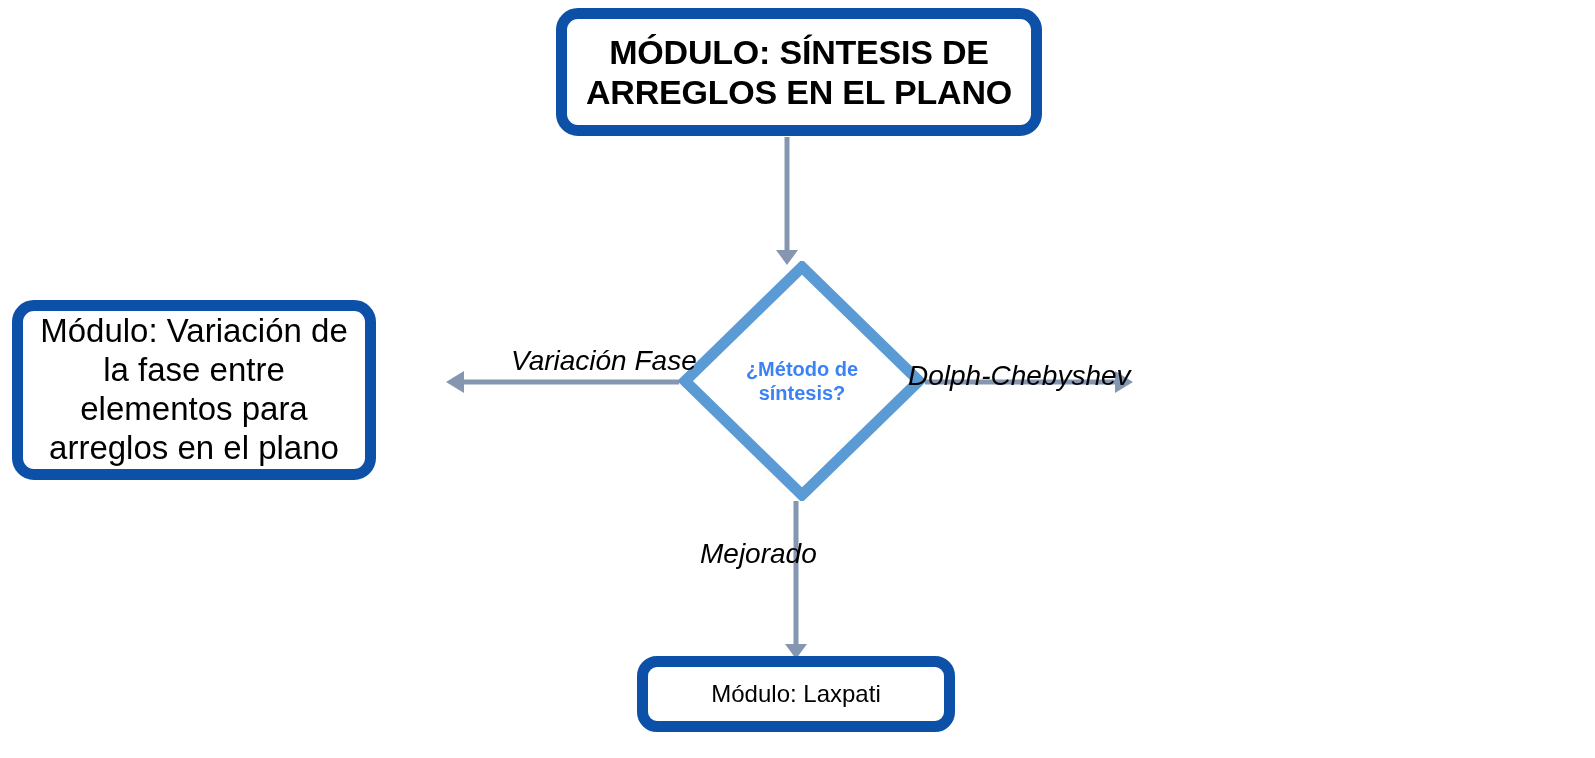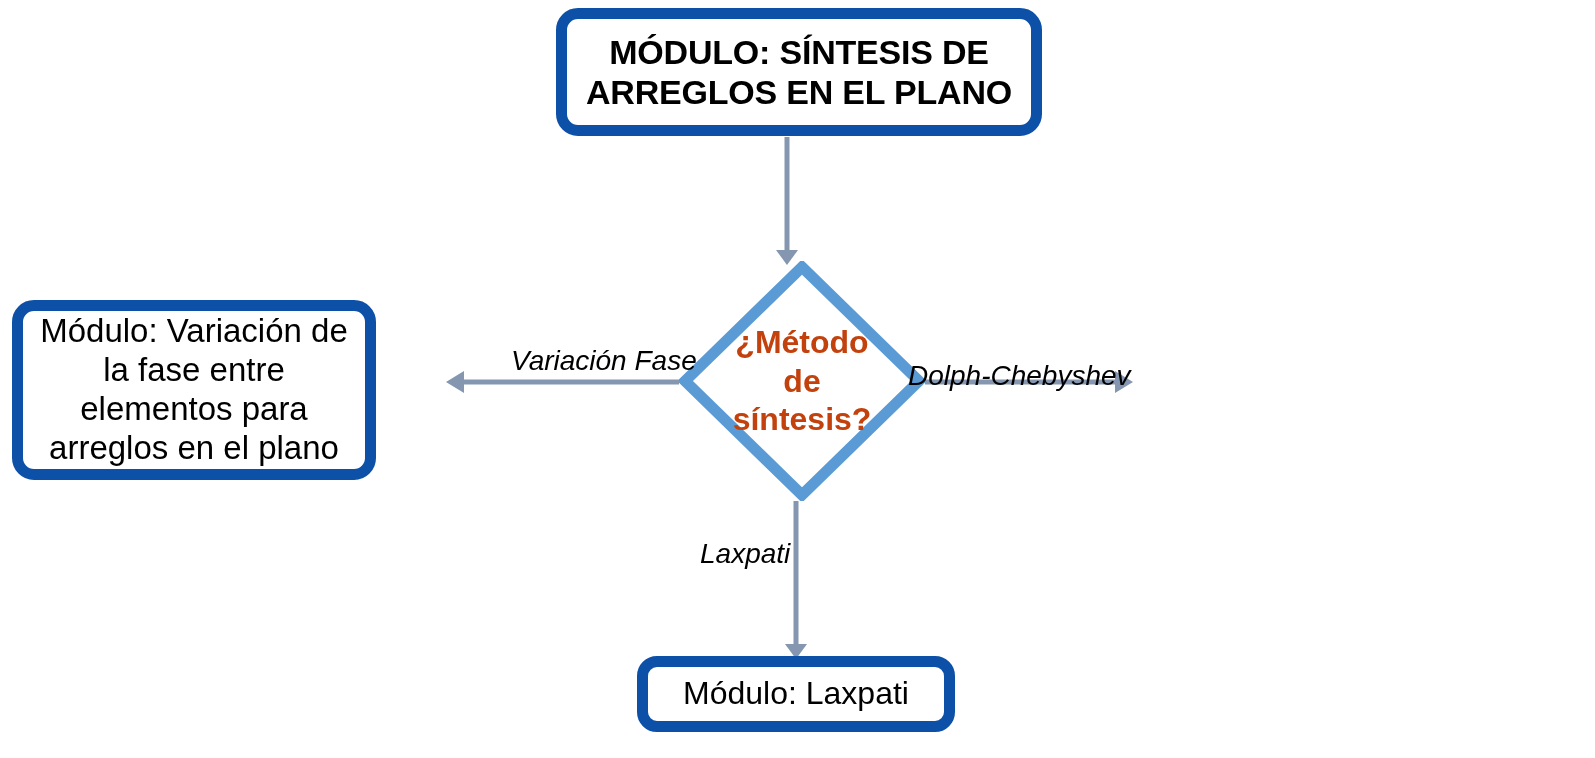--- a/index.html
+++ b/index.html
@@ -65,21 +65,21 @@
     height: 134px;
     font-size: 32px;
     font-weight: normal;
   }
 
   #node-bottom {
     left: 637px;
     top: 656px;
     width: 318px;
     height: 76px;
-    font-size: 32px;
+    font-size: 24px;
     font-weight: normal;
     border-radius: 20px;
   }
 
   
   #decision {
     position: absolute;
     left: 679px;
     top: 261px;
     width: 246px;
@@ -93,23 +93,23 @@
   #decision .decision-label {
     position: absolute;
     left: 0;
     top: 0;
     width: 246px;
     height: 240px;
     display: flex;
     align-items: center;
     justify-content: center;
     text-align: center;
-    font-size: 32px;
+    font-size: 20px;
     font-weight: bold;
-    color: #c2410c;
+    color: #3b82f6;
     line-height: 1.2;
     pointer-events: none;
   }
   #decision .decision-label span {
     display: block;
     width: 176px;
   }
 
   
   .connector {
@@ -185,15 +185,15 @@
 
 
   <div class="node" id="node-bottom">
     <span class="node-text">Módulo: Laxpati</span>
   </div>
 
   <div class="edge-label" id="label-variacion">Variación Fase</div>
 
   <div class="edge-label" id="label-dolph">Dolph-Chebyshev</div>
 
-  <div class="edge-label" id="label-laxpati">Laxpati</div>
+  <div class="edge-label" id="label-laxpati">Mejorado</div>
 
 </div>
 
 </body></html>

